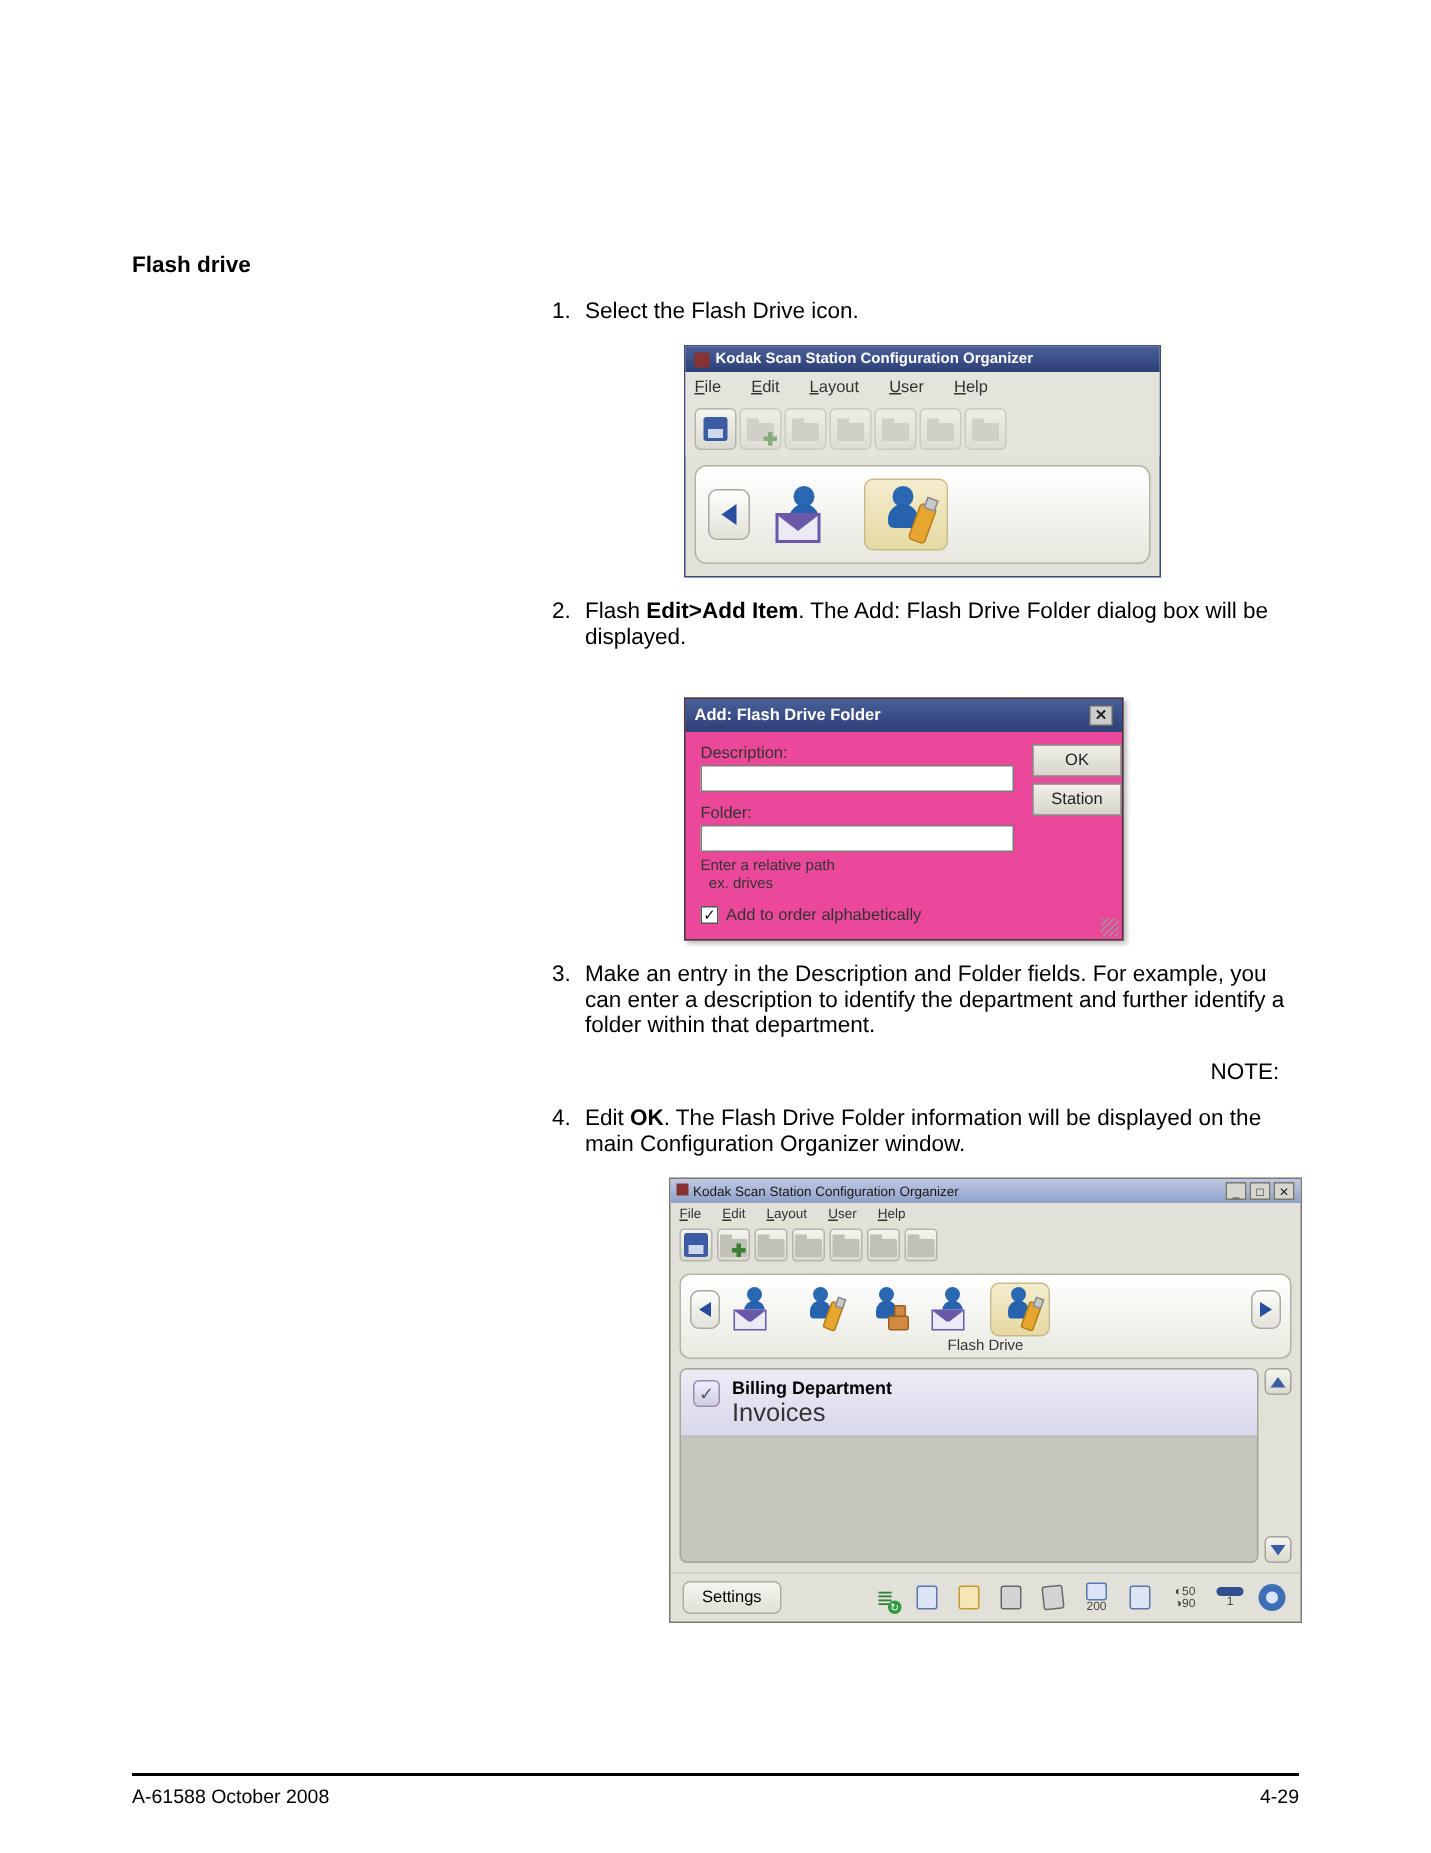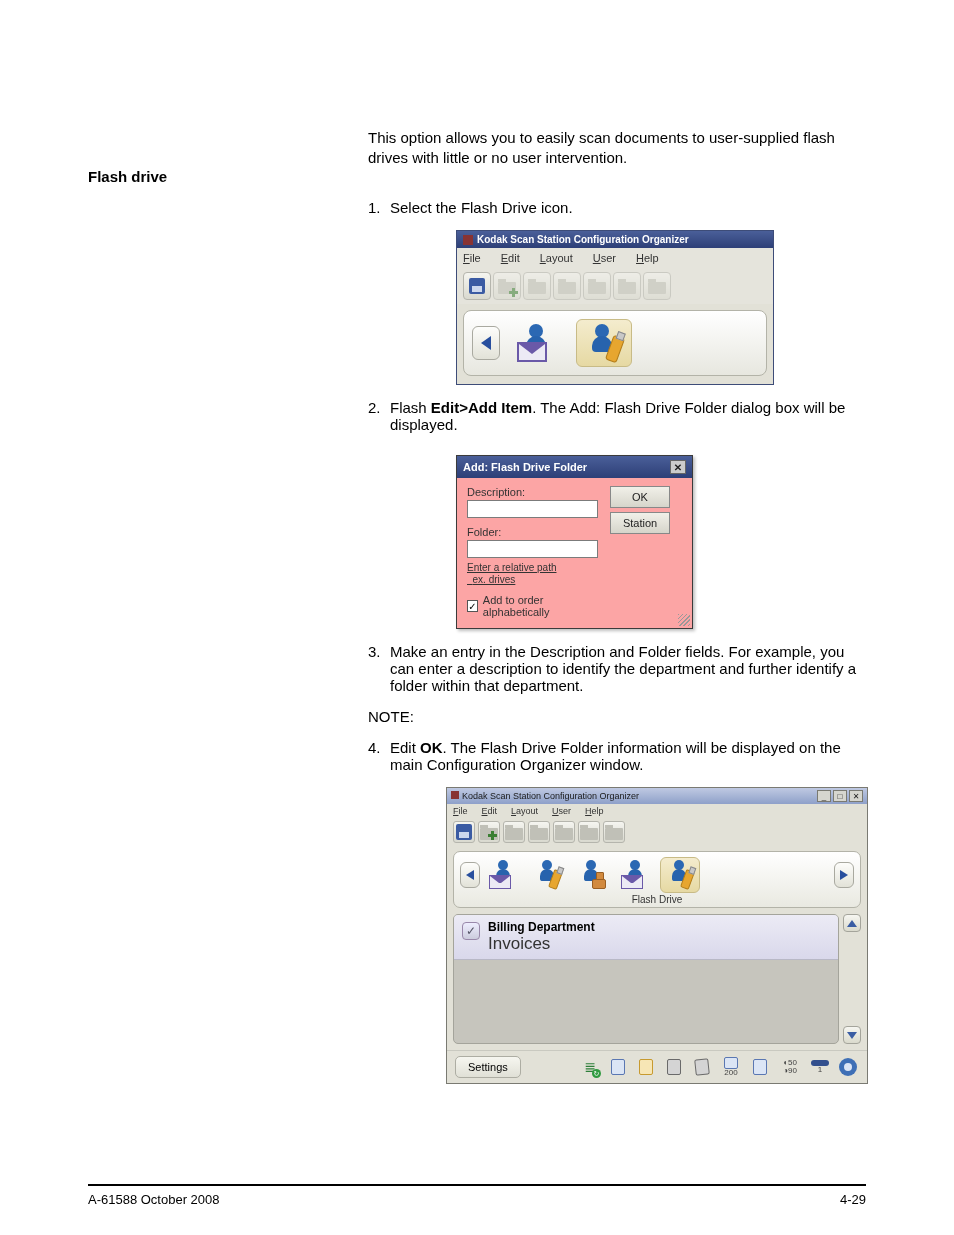--- a/index.html
+++ b/index.html
@@ -41,28 +41,28 @@
   .i-disk { width:16px; height:16px; background:#3b5ba3; border-radius:2px; position:relative; }
   .i-disk::after { content:""; position:absolute; left:3px; right:3px; bottom:2px; height:6px; background:#cdd8ee; }
   .i-fold { width:18px; height:12px; background:#c0c0b7; border-radius:1px; position:relative; top:2px; }
   .i-fold::before { content:""; position:absolute; top:-3px; left:0; width:8px; height:3px; background:#c0c0b7; }
   .plus { position:absolute; right:2px; bottom:2px; width:9px; height:9px; }
   .plus::before,.plus::after { content:""; position:absolute; background:#3b7f33; }
   .plus::before { left:3px; top:0; width:3px; height:9px; }
   .plus::after { top:3px; left:0; height:3px; width:9px; }
 
   
-  .fig2 { width:237px; margin-left:368px; margin-top:22px; border:1px solid #3b3b3b; background:#fca5a5; box-shadow:2px 2px 3px rgba(0,0,0,0.25); position:relative; }
+  .fig2 { width:293px; margin-left:368px; margin-top:32px; border:1px solid #3b3b3b; background:#ec4899; box-shadow:2px 2px 3px rgba(0,0,0,0.25); position:relative; }
   .fig2 .dlgtitle { background:linear-gradient(#4a5f99,#2d3f77); color:#fff; font-weight:bold; font-size:11px; padding:4px 6px; display:flex; justify-content:space-between; align-items:center; }
   .closex { width:16px; height:14px; background:#ccc; border:1px solid #666; display:flex; align-items:center; justify-content:center; font-size:10px; font-weight:bold; color:#222; }
-  .fig2 .dlgbody { padding:8px 22px 10px 10px; display:flex; gap:12px; font-size:11px; color:#333; }
+  .fig2 .dlgbody { padding:8px 0 10px 10px; display:flex; gap:12px; font-size:11px; color:#333; }
   .fig2 .left { flex:1; }
   .fig2 .fld { width:100%; height:18px; border:1px solid #7b7b7b; background:#fff; }
   .fig2 .lbl { margin-bottom:2px; }
-  .fig2 .hint { font-size:10px; margin-top:4px; line-height:1.2;text-decoration:underline; }
+  .fig2 .hint { font-size:10px; margin-top:4px; line-height:1.2; }
   .fig2 .chkrow { margin-top:8px; display:flex; align-items:center; gap:5px; }
   .fig2 .chk { width:12px; height:12px; border:1px solid #555; background:#fff; display:flex; align-items:center; justify-content:center; font-size:10px; color:#000; }
   .fig2 .right { width:60px; display:flex; flex-direction:column; gap:4px; }
   .dlgbtn { height:22px; border:1px solid #888; background:linear-gradient(#f1f0e9,#d6d5cb); font-size:11px; display:flex; align-items:center; justify-content:center; color:#222; }
   .fig2 .grip { position:absolute; right:2px; bottom:2px; width:12px; height:12px; background:repeating-linear-gradient(135deg,#999 0 1px,transparent 1px 3px); }
 
   
   .fig3 { width:422px; margin-left:358px; margin-top:14px; border:1px solid #7a7a72; background:#e2e1d7; }
   .fig3 .titlebar { background:linear-gradient(#bfc9e2,#8ea0c9); font-size:9px; padding:2px 4px; display:flex; justify-content:space-between; align-items:center; color:#1a1a1a; }
   .winbtns { display:flex; gap:2px; }
@@ -113,23 +113,20 @@
 </head>
 <body>
 
 <div class="page">
   <div class="col-body">
 
     <div style="display:flex; margin-top:128px;">
       <div style="width:280px;">
         <div class="section-title">Flash drive</div>
       </div>
-      <div style="flex:1;">
-        <div class="body-text">This option allows you to easily scan documents to user-supplied flash drives with little or no user intervention.</div>
-      </div>
     </div>
 
     <div class="step">
       <div class="step-num">1.</div>
       <div class="step-txt">Select the Flash Drive icon.</div>
     </div>
 
     <div class="fig1 figure">
       <div class="titlebar">
         <span class="appicon"></span>
@@ -213,21 +210,21 @@
         </div>
       </div>
       <div class="grip"></div>
     </div>
 
     <div class="step">
       <div class="step-num">3.</div>
       <div class="step-txt">Make an entry in the Description and Folder fields. For example, you can enter a description to identify the department and further identify a folder within that department.</div>
     </div>
 
-    <div class="indent" style="margin-top:14px; display:flex; font-size:15px;">
+    <div class="indent" style="margin-top:14px; display:flex; font-size:15px;justify-content:flex-end;">
       <div style="width:56px;">NOTE:</div>
     </div>
 
     <div class="step">
       <div class="step-num">4.</div>
       <div class="step-txt"><span>Edit </span><b>OK</b><span>. The Flash Drive Folder information will be displayed on the main Configuration Organizer window.</span></div>
     </div>
 
     <div class="fig3 figure">
       <div class="titlebar">

